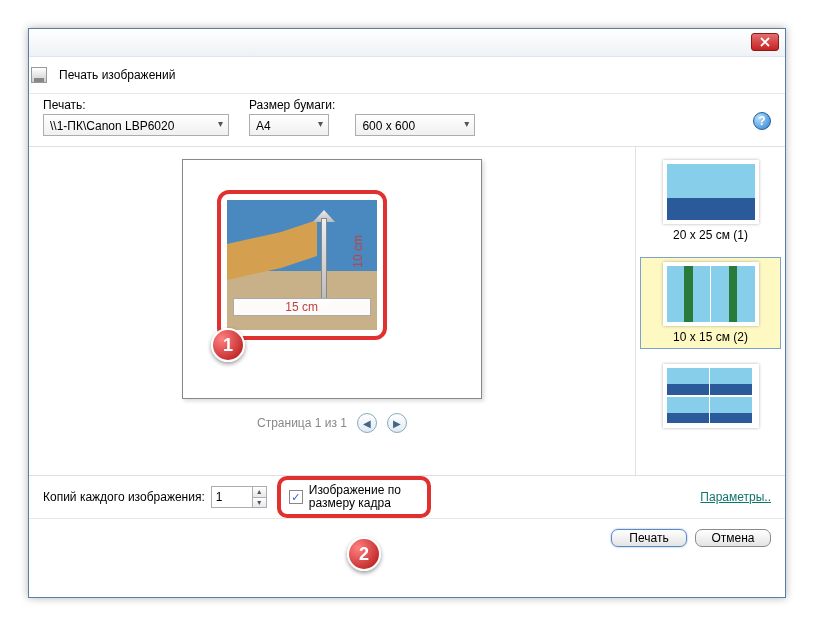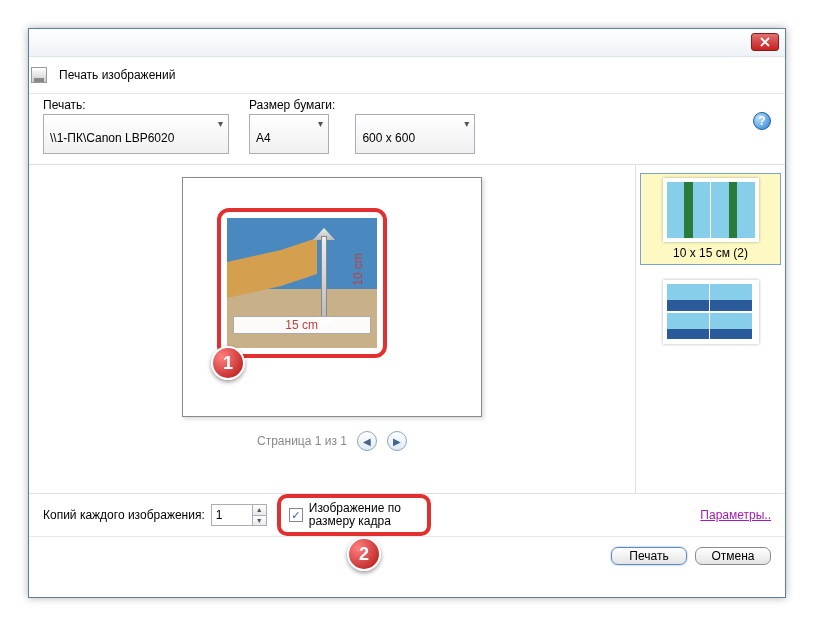--- a/index.html
+++ b/index.html
@@ -7,21 +7,21 @@
 .win{position:absolute;left:28px;top:28px;width:758px;height:570px;border:1px solid #5a7ea8;background:#fff;box-shadow:0 0 8px rgba(0,0,0,.3)}
 .tbar{height:28px;background:linear-gradient(#fff,#eef2f6);border-bottom:1px solid #dfe5eb;position:relative}
 .close{position:absolute;right:6px;top:4px;width:28px;height:18px;background:linear-gradient(#e07070,#c82020);border:1px solid #8b1a1a;border-radius:3px;display:flex;align-items:center;justify-content:center}
 .close svg{width:10px;height:10px}
 .hdr{padding:10px 2px;display:flex;align-items:center;gap:12px;border-bottom:1px solid #e8e8e8}
 .hdr .ic{width:16px;height:16px;background:linear-gradient(#fff,#ccc);border:1px solid #999;position:relative}
 .hdr .ic::after{content:"";position:absolute;bottom:0;left:2px;right:2px;height:4px;background:#888}
 .heading{padding:20px 28px 16px;font-size:15px;color:#003399}
 .opts{padding:4px 14px 10px;border-bottom:1px solid #e0e0e0;display:flex;gap:20px;align-items:flex-end;position:relative}
 .fld label{display:block;margin-bottom:2px}
-.sel{height:40px;border:1px solid #abadb3;background:linear-gradient(#fff,#f0f0f0);padding:16px 20px 2px 6px;position:relative;display:flex;align-items:flex-start}
+.sel{height:22px;border:1px solid #abadb3;background:linear-gradient(#fff,#f0f0f0);padding:16px 20px 2px 6px;position:relative;display:flex;align-items:flex-end}
 .sel::after{content:"▾";position:absolute;right:5px;top:3px;color:#555;font-size:10px}
 .help{position:absolute;right:14px;top:18px;width:18px;height:18px;border-radius:50%;background:radial-gradient(circle at 30% 30%,#b8e0ff,#2a80d0);color:#fff;display:flex;align-items:center;justify-content:center;font-weight:bold;border:1px solid #1a60a0}
 .body{display:flex;height:328px}
 .preview{flex:1;display:flex;flex-direction:column;align-items:center;padding-top:12px}
 .page{width:300px;height:240px;border:1px solid #888;background:#fff;box-shadow:2px 2px 4px rgba(0,0,0,.15);position:relative}
 .hl{position:absolute;left:34px;top:30px;width:170px;height:150px;border:4px solid #e03030;border-radius:12px;background:#fff;padding:6px}
 .thumb{width:100%;height:100%;background:linear-gradient(180deg,#4a88c0 0%,#4a88c0 55%,#c8b088 55%,#c8b088 100%);position:relative;overflow:hidden}
 .gir{position:absolute;left:0;top:20px;width:90px;height:60px;background:#d4a050;clip-path:polygon(0 40%,60% 20%,100% 0,100% 60%,60% 80%,0 100%)}
 .ruler-h{position:absolute;left:6px;right:6px;bottom:14px;height:18px;background:rgba(255,255,255,.95);border:1px solid #aaa;display:flex;align-items:center;justify-content:center;color:#c04040;font-size:11px;transform:scaleX(-1)}
 .ruler-h span{transform:scaleX(-1)}
@@ -45,21 +45,21 @@
 .limg{flex:1;background:linear-gradient(180deg,#87ceeb 0%,#87ceeb 60%,#2a5a9a 60%,#2a5a9a 100%)}
 .limg.v{background:linear-gradient(90deg,#87ceeb 0%,#87ceeb 40%,#2a7a3a 40%,#2a7a3a 60%,#87ceeb 60%)}
 .bot{border-top:1px solid #e0e0e0;padding:0 14px;display:flex;align-items:center;gap:6px;position:relative}
 .spin{width:56px;height:22px;border:1px solid #abadb3;display:flex}
 .spin input{border:0;width:40px;padding:0 4px;outline:none}
 .spin .ar{width:16px;display:flex;flex-direction:column}
 .spin .ar div{flex:1;border-left:1px solid #abadb3;background:linear-gradient(#fff,#e8e8e8);display:flex;align-items:center;justify-content:center;font-size:7px;color:#555}
 .spin .ar div:first-child{border-bottom:1px solid #abadb3}
 .chkwrap{border:4px solid #e03030;border-radius:10px;padding:4px 8px;display:flex;align-items:center;gap:6px;margin-left:4px}
 .chk{width:14px;height:14px;border:1px solid #888;background:#fff;display:flex;align-items:center;justify-content:center;color:#2a5aca;font-size:11px}
-.params{position:absolute;right:14px;color:#a21caf;text-decoration:underline;cursor:pointer}
+.params{position:absolute;right:14px;color:#0f766e;text-decoration:underline;cursor:pointer}
 .btns{padding:10px 14px;display:flex;justify-content:flex-end;gap:8px;border-top:1px solid #e8e8e8}
 .btn{min-width:76px;height:18px;border:1px solid #8a8a8a;border-radius:7px;background:linear-gradient(#fff,#e4e4e4);display:flex;align-items:center;justify-content:center;padding:0 12px}
 .btn.def{border-color:#5a8ac6;box-shadow:0 0 2px #7da2ce}
 </style>
 </head>
 <body>
 
 <div class="win">
   <div class="tbar">
     <div class="close">
@@ -113,20 +113,26 @@
         </div>
         <div class="badge b1">1</div>
       </div>
       <div class="pginfo">
         <span>Страница 1 из 1</span>
         <div class="navbtn">◀</div>
         <div class="navbtn">▶</div>
       </div>
     </div>
     <div class="side">
+      <div class="layout">
+        <div class="lthumb">
+            <div class="limg"></div>
+          </div>
+        <div>20 x 25 см (1)</div>
+      </div>
       <div class="layout sel-on">
         <div class="lthumb">
             <div class="limg v"></div>
             <div class="limg v"></div>
           </div>
         <div>10 x 15 см (2)</div>
       </div>
       <div class="layout">
         <div class="lthumb" style="flex-wrap:wrap">
             <div class="limg" style="flex:0 0 48%;height:48%"></div>

